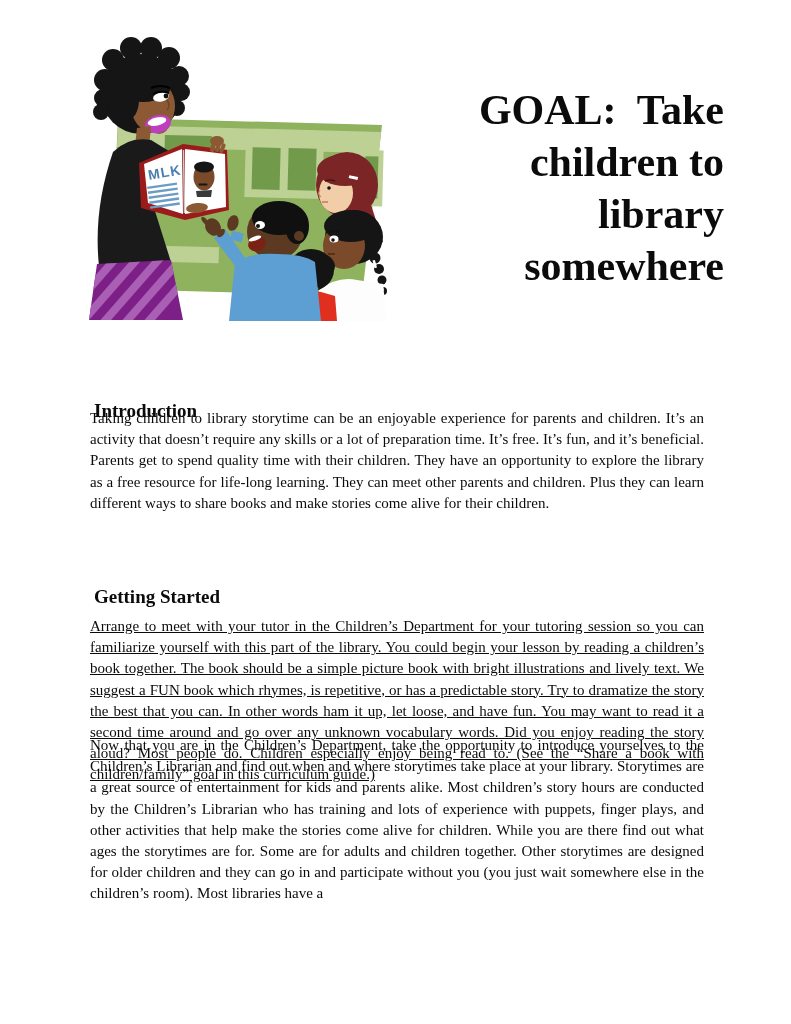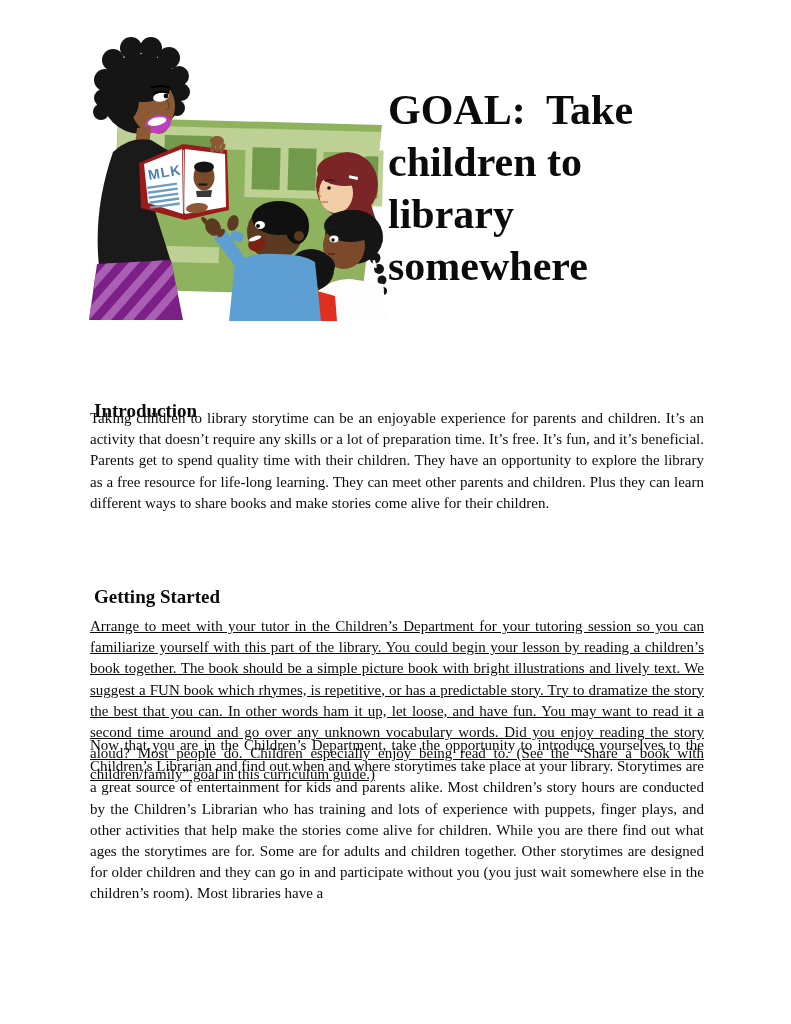--- a/index.html
+++ b/index.html
@@ -4,21 +4,21 @@
 <style>
   html,body{margin:0;padding:0;background:#e8e8e8;}
   .page{
     position:relative;width:791px;height:1024px;background:#ffffff;
     margin:0 auto;overflow:hidden;
     font-family:"Liberation Serif", serif;color:#0b0b0b;
   }
   .illustration{position:absolute;left:85px;top:30px;width:312px;height:292px;}
   .title{
     position:absolute;left:388px;top:84px;width:336px;
-    font-weight:bold;font-size:42px;line-height:52px;text-align:left;
+    font-weight:bold;font-size:42px;line-height:52px;text-align:right;
   }
   .title-line{white-space:pre;}
   .byline{
     position:absolute;left:90px;top:324px;width:620px;
     font-weight:bold;font-size:15.5px;line-height:22px;
   }
   .heading{
     position:absolute;left:90px;width:614px;margin:4px;
     font-weight:bold;font-size:19px;line-height:22px;
   }

